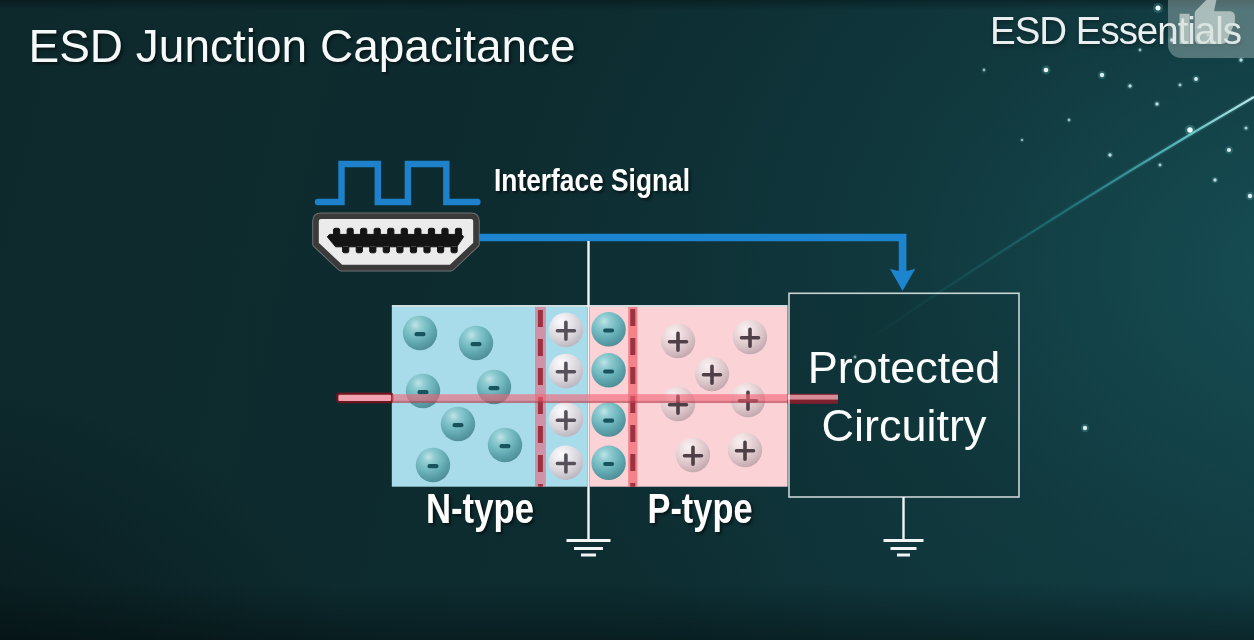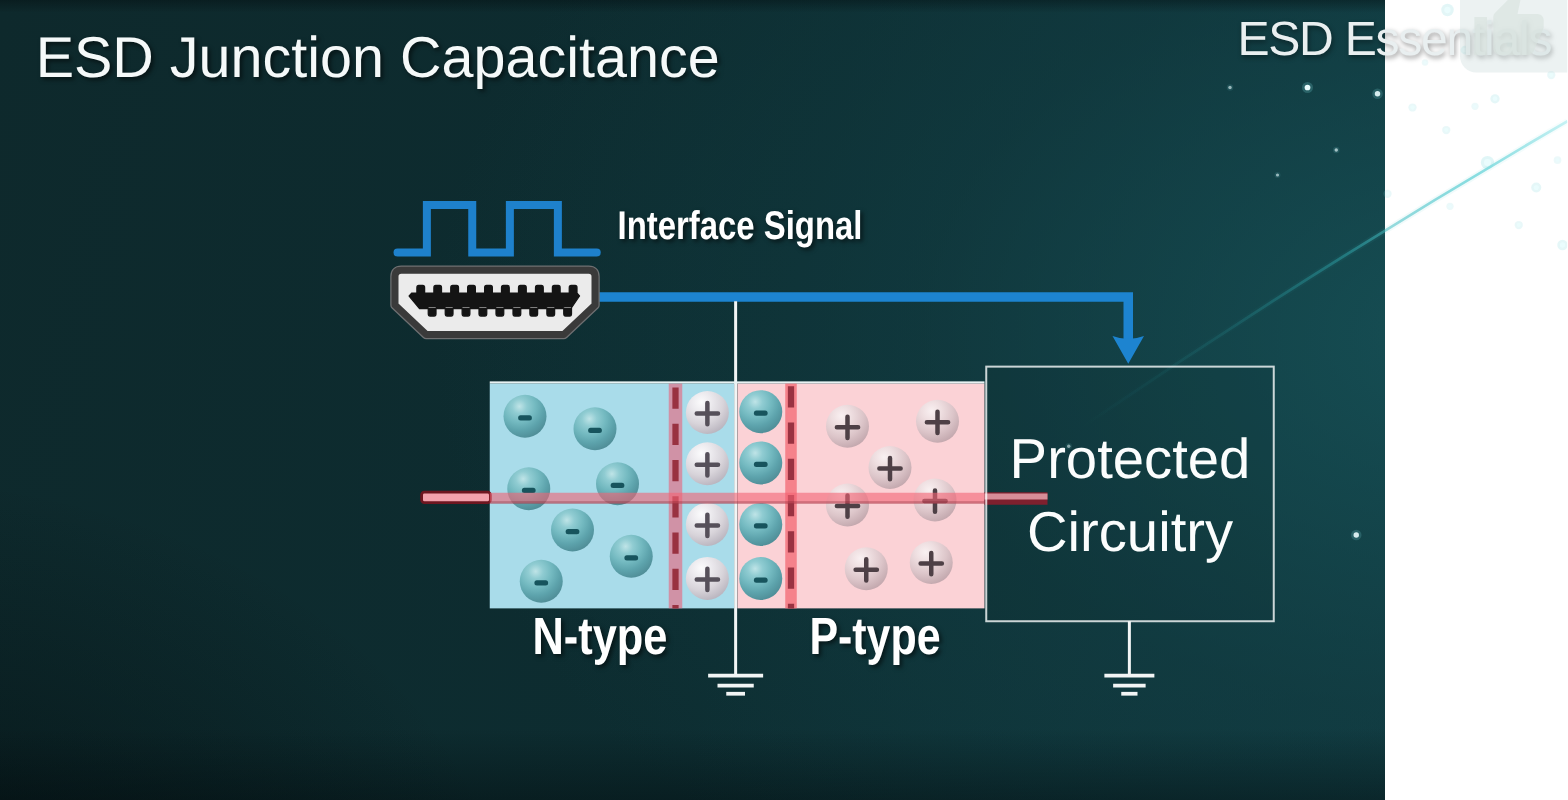--- a/index.html
+++ b/index.html
@@ -1,17 +1,17 @@
 <!DOCTYPE html>
 <html><head>
 <meta charset="utf-8">
 <style>
   html,body{margin:0;padding:0;}
   body{width:1254px;height:640px;overflow:hidden;font-family:"Liberation Sans",sans-serif;}
-  #stage{position:relative;width:1108px;height:640px;
+  #stage{position:relative;width:1254px;height:640px;
     background:
       linear-gradient(to bottom, rgba(2,10,12,0.38) 0, rgba(2,10,12,0) 1.6%, rgba(2,10,12,0) 91%, rgba(2,10,12,0.42) 100%),
       radial-gradient(1150px 800px at 106% 42%, rgba(24,86,92,0.75) 0%, rgba(19,66,72,0.45) 38%, rgba(13,43,46,0) 72%),
       radial-gradient(900px 650px at -10% 118%, rgba(3,13,15,0.75) 0%, rgba(3,13,15,0) 58%),
       linear-gradient(103deg, #0e292c 0%, #0d2d31 55%, #10383e 100%);
   }
   svg{position:absolute;left:0;top:0;}
   text{font-family:"Liberation Sans",sans-serif;}
   .sh{filter:drop-shadow(2px 2.5px 1.5px rgba(0,0,0,0.55));}
   .sh2{filter:drop-shadow(1px 2px 2px rgba(0,0,0,0.4));}

